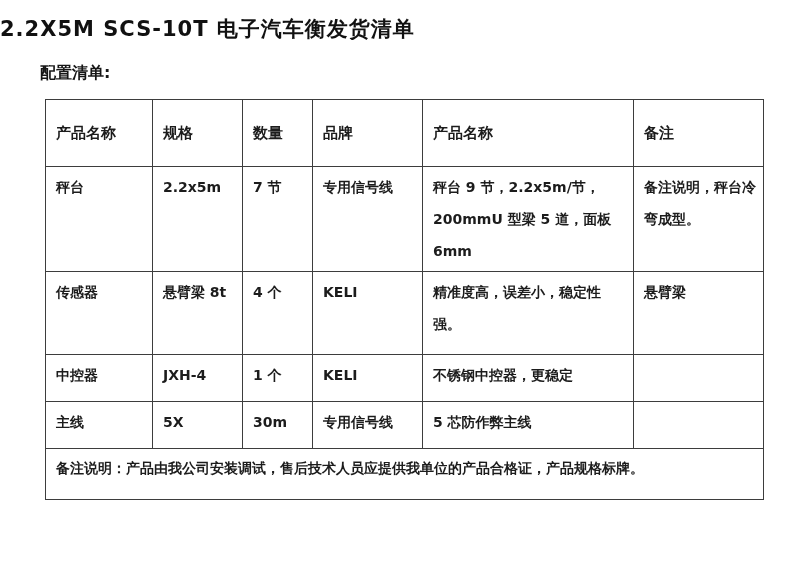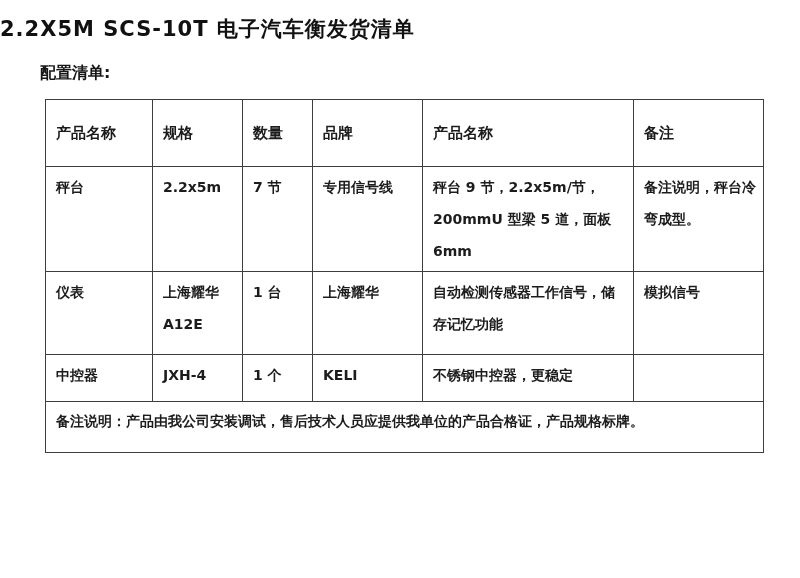--- a/index.html
+++ b/index.html
@@ -93,39 +93,47 @@
 
       <tr class="r-tall">
         <td>秤台</td>
         <td>2.2x5m</td>
         <td>7 节</td>
         <td>专用信号线</td>
         <td>秤台 9 节，2.2x5m/节，200mmU 型梁 5 道，面板 6mm</td>
         <td>备注说明，秤台冷弯成型。</td>
       </tr>
 
+      <tr class="r-tall">
+        <td>传感器</td>
+        <td>悬臂梁 8t</td>
+        <td>4 个</td>
+        <td>KELI</td>
+        <td>精准度高，误差小，稳定性强。</td>
+        <td>悬臂梁</td>
+      </tr>
 
-      <tr class="r-tall">
-        <td>仪表</td>
-        <td>上海耀华 A12E</td>
-        <td>1 台</td>
-        <td>上海耀华</td>
-        <td>自动检测传感器工作信号，储存记忆功能</td>
-        <td>模拟信号</td>
-      </tr>
 
       <tr class="r-short">
         <td>中控器</td>
         <td>JXH-4</td>
         <td>1 个</td>
         <td>KELI</td>
         <td>不锈钢中控器，更稳定</td>
         <td></td>
       </tr>
 
+      <tr class="r-short">
+        <td>主线</td>
+        <td>5X</td>
+        <td>30m</td>
+        <td>专用信号线</td>
+        <td>5 芯防作弊主线</td>
+        <td></td>
+      </tr>
 
       <tr>
         <td class="note-cell" colspan="6">备注说明：产品由我公司安装调试，售后技术人员应提供我单位的产品合格证，产品规格标牌。</td>
       </tr>
     </tbody>
   </table>
 
 </div>
 
 </body></html>

